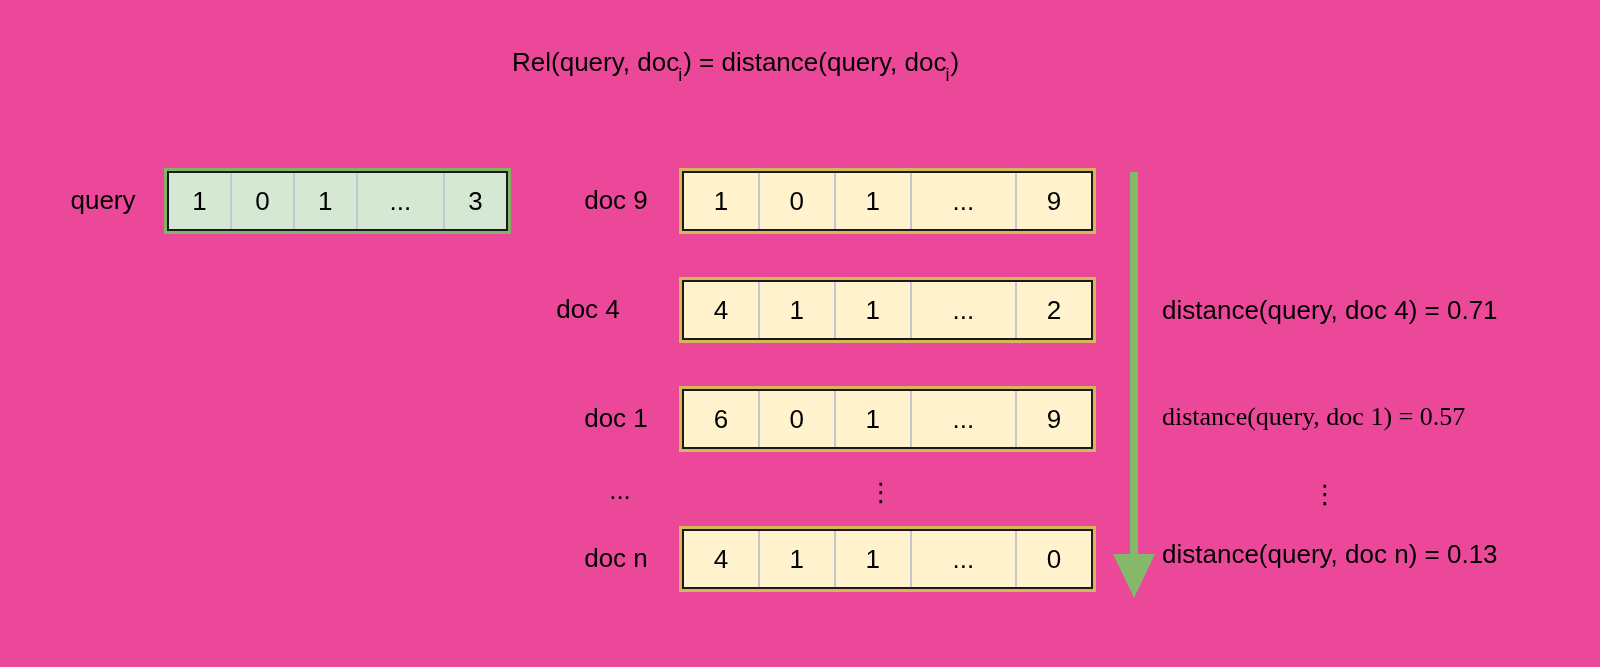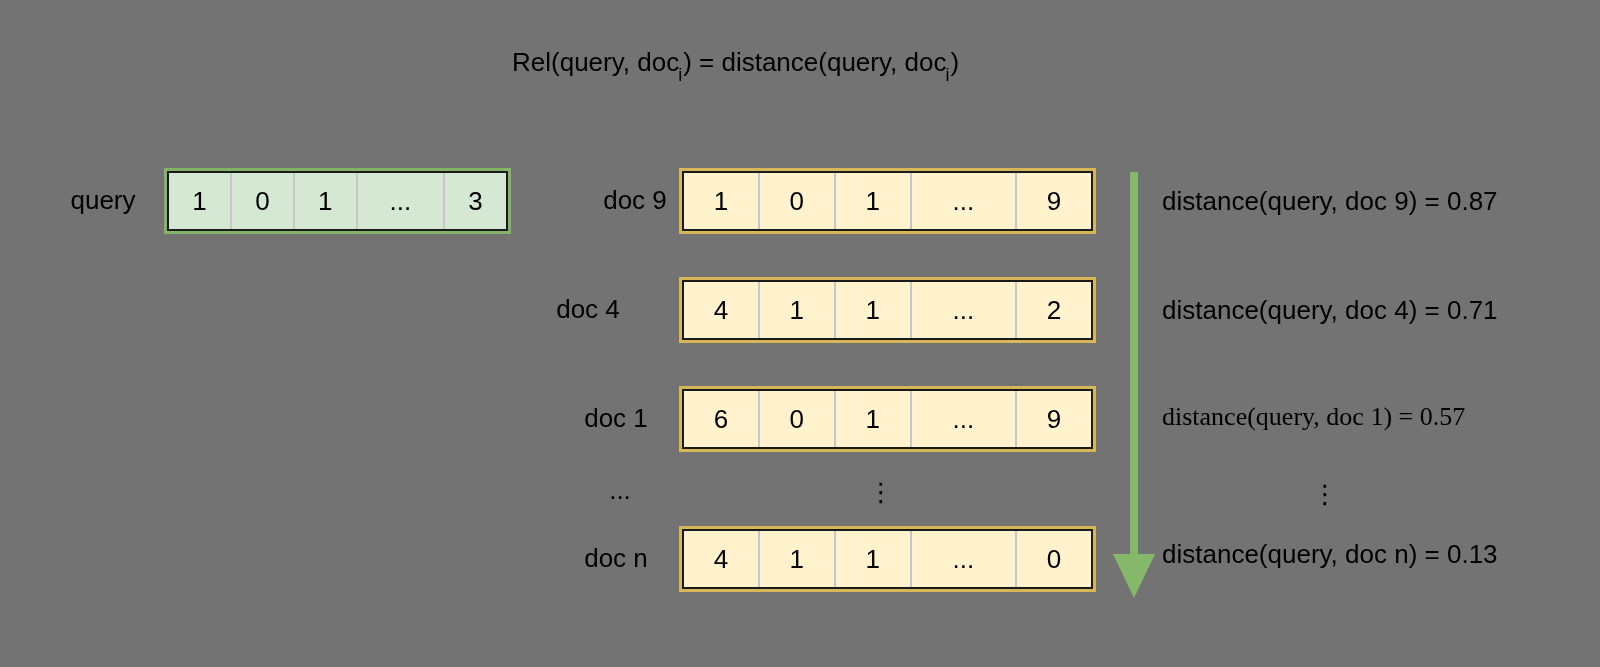--- a/index.html
+++ b/index.html
@@ -1,20 +1,20 @@
 <!DOCTYPE html>
 <html><head>
 <meta charset="utf-8">
 <style>
   html, body { margin: 0; padding: 0; background: #ffffff; }
   .canvas {
     position: relative;
     width: 1600px;
     height: 667px;
-    background: #737373;
+    background: #ec4899;
     font-family: "Liberation Sans", "DejaVu Sans", sans-serif;
     color: #000000;
     overflow: hidden;
   }
   .title {
     position: absolute;
     left: 512px;
     top: 46px;
     font-size: 26px;
     line-height: 32px;
@@ -109,21 +109,21 @@
   <div class="vector green" style="left:164px; top:168px; width:347px;">
     <div class="vector-inner">
       <div class="cell">1</div>
       <div class="cell">0</div>
       <div class="cell">1</div>
       <div class="cell wide">...</div>
       <div class="cell">3</div>
     </div>
   </div>
 
-  <div class="row-label" style="left:579px; top:184px; width:112px;">doc 9</div>
+  <div class="row-label" style="left:560px; top:184px; width:112px;">doc 9</div>
   <div class="vector" style="left:679px; top:168px;">
     <div class="vector-inner">
       <div class="cell">1</div>
       <div class="cell">0</div>
       <div class="cell">1</div>
       <div class="cell wide">...</div>
       <div class="cell">9</div>
     </div>
   </div>
 
@@ -159,19 +159,18 @@
       <div class="cell">1</div>
       <div class="cell">1</div>
       <div class="cell wide">...</div>
       <div class="cell">0</div>
     </div>
   </div>
 
   <div class="arrow-line"></div>
   <div class="arrow-head"></div>
 
-  <div class="distance-text" style="top:185px;">distance(query, doc 9) = 0.87</div>
   <div class="distance-text" style="top:294px;">distance(query, doc 4) = 0.71</div>
   <div class="distance-text" style="top:401px;font-family:Liberation Serif, serif;">distance(query, doc 1) = 0.57</div>
   <div class="ellipsis-mark" style="left:1295px; top:478px;">⋮</div>
   <div class="distance-text" style="top:538px;">distance(query, doc n) = 0.13</div>
 
 </div>
 
 </body></html>

